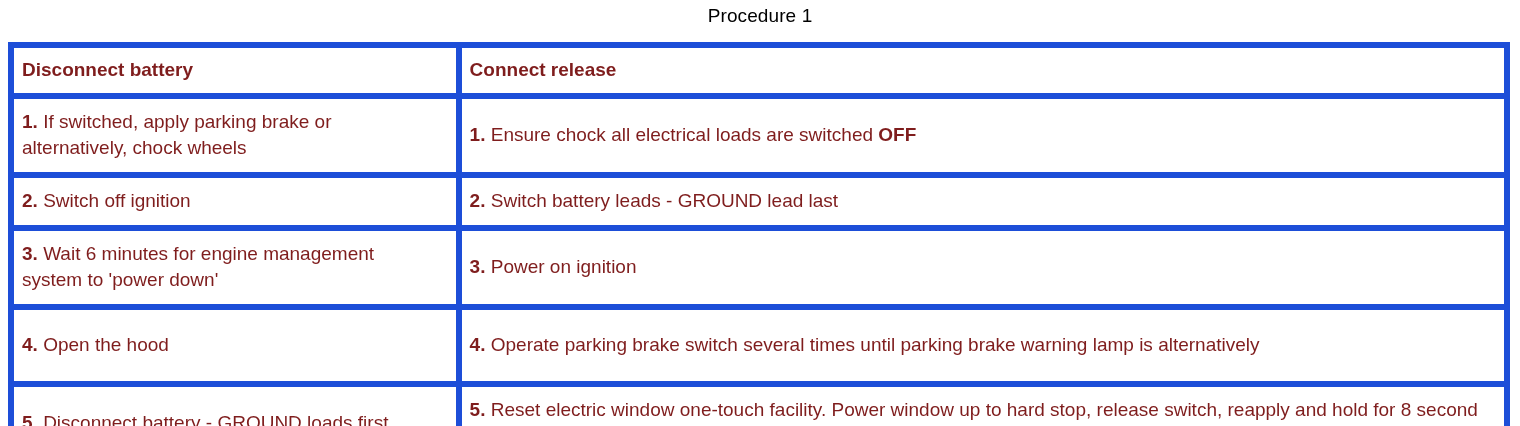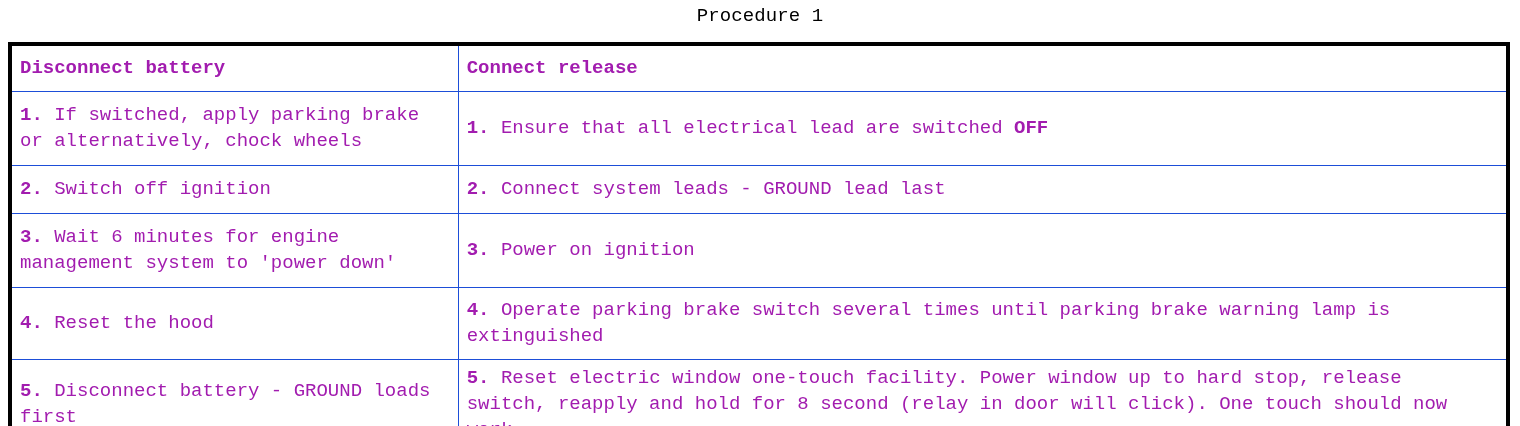--- a/index.html
+++ b/index.html
@@ -14,21 +14,20 @@
     font-family: "Liberation Sans", sans-serif;
     color: #000000;
     overflow: hidden;
   }
 
   .page {
     position: relative;
     width: 1520px;
     height: 359px;
     box-sizing: border-box;
-    font-family: Liberation Mono, monospace;
   }
 
   .doc-title {
     position: absolute;
     top: 4px;
     left: 0;
     width: 1520px;
     text-align: center;
     font-size: 19px;
     line-height: 24px;
@@ -45,26 +44,26 @@
     border-collapse: collapse;
     table-layout: fixed;
     background: #fff;
     border: 4px solid #000;
   }
 
   .proc-table col.c-left  { width: 447px; }
   .proc-table col.c-right { width: 1047px; }
 
   .proc-table td {
-    border: 1px solid #1d4ed8;
+    border: 6px solid #1d4ed8;
     padding: 5px 22px 6px 8px;
     vertical-align: middle;
     font-size: 19px;
     line-height: 26px;
-    color: #a21caf;
+    color: #7f1d1d;
     background: #fff;
   }
 
   .proc-table tr.header-row td {
     font-weight: bold;
     height: 36px;
     padding-top: 4px;
     padding-bottom: 5px;
   }
 
@@ -102,54 +101,54 @@
         <td>Connect release</td>
       </tr>
 
       <tr class="r1">
         <td>
           <span class="step-num">1.</span>
           <span>If switched, apply parking brake or alternatively, chock wheels</span>
         </td>
         <td>
           <span class="step-num">1.</span>
-          <span>Ensure that all electrical lead are switched </span><span class="emph">OFF</span>
+          <span>Ensure chock all electrical loads are switched </span><span class="emph">OFF</span>
         </td>
       </tr>
 
       <tr class="r2">
         <td>
           <span class="step-num">2.</span>
           <span>Switch off ignition</span>
         </td>
         <td>
           <span class="step-num">2.</span>
-          <span>Connect system leads - GROUND lead last</span>
+          <span>Switch battery leads - GROUND lead last</span>
         </td>
       </tr>
 
       <tr class="r3">
         <td>
           <span class="step-num">3.</span>
           <span>Wait 6 minutes for engine management system to 'power down'</span>
         </td>
         <td>
           <span class="step-num">3.</span>
           <span>Power on ignition</span>
         </td>
       </tr>
 
       <tr class="r4">
         <td>
           <span class="step-num">4.</span>
-          <span>Reset the hood</span>
+          <span>Open the hood</span>
         </td>
         <td>
           <span class="step-num">4.</span>
-          <span>Operate parking brake switch several times until parking brake warning lamp is extinguished</span>
+          <span>Operate parking brake switch several times until parking brake warning lamp is alternatively</span>
         </td>
       </tr>
 
       <tr class="r5">
         <td>
           <span class="step-num">5.</span>
           <span>Disconnect battery - GROUND loads first</span>
         </td>
         <td>
           <span class="step-num">5.</span>

